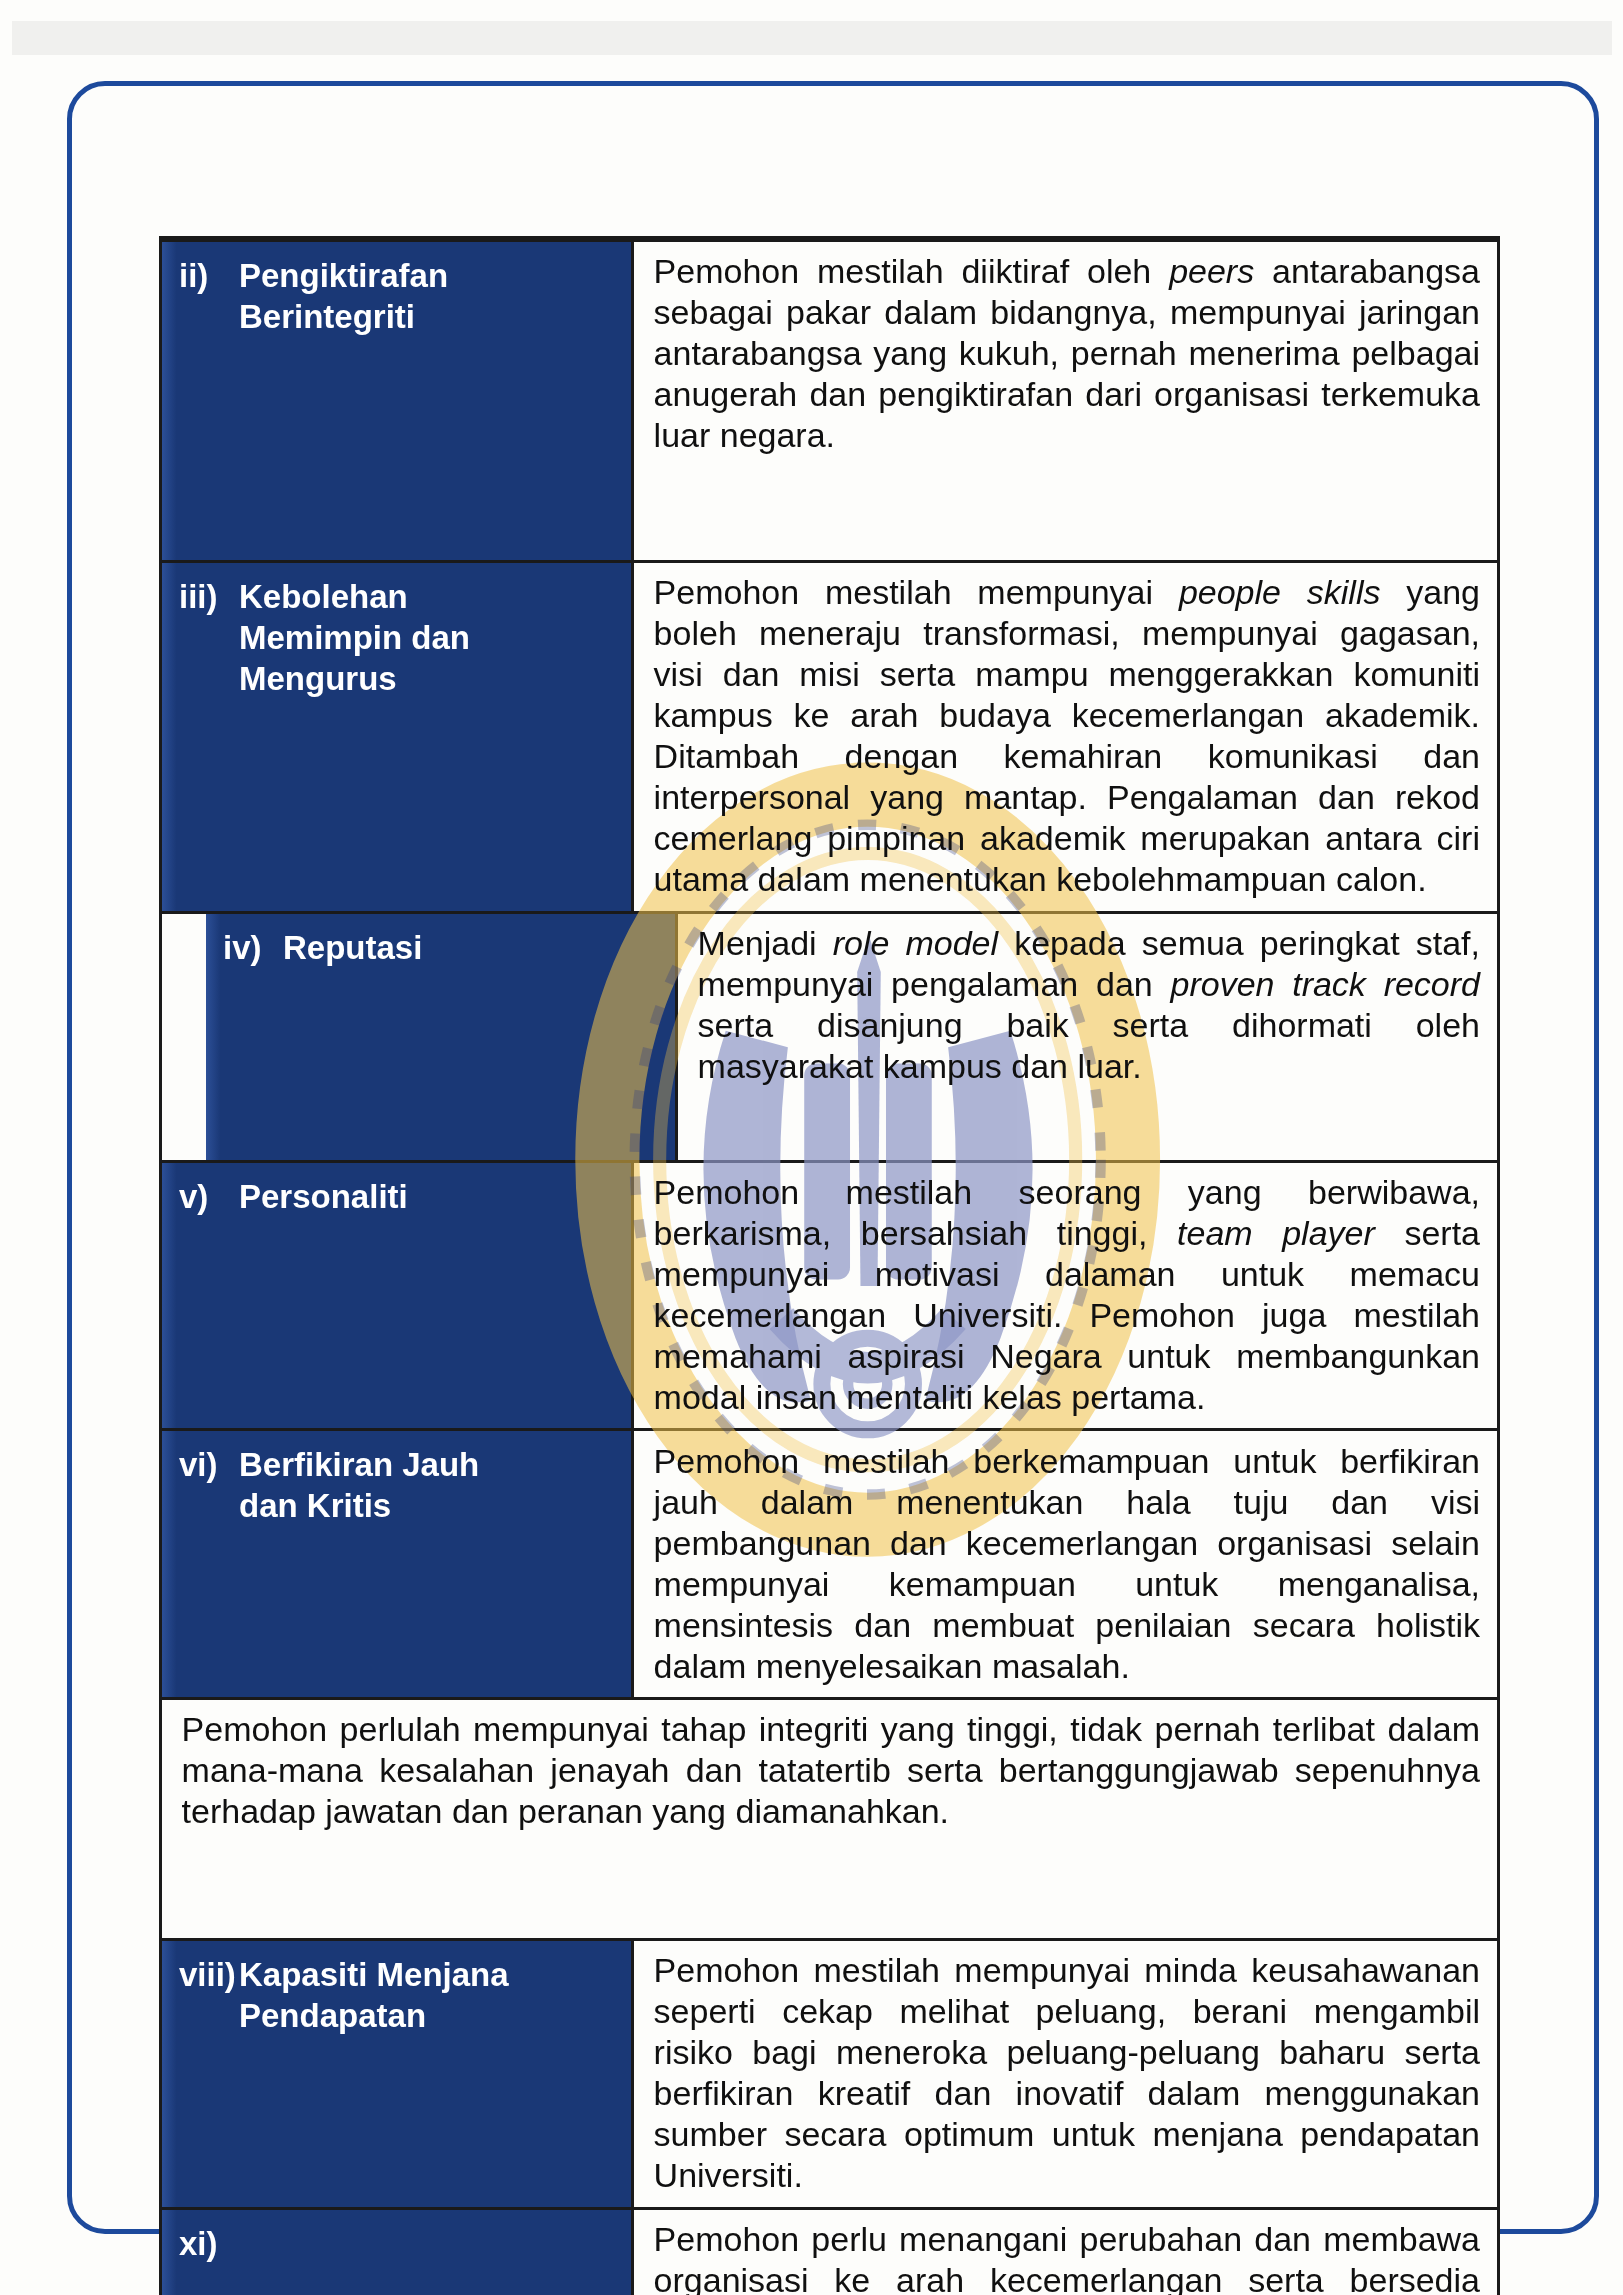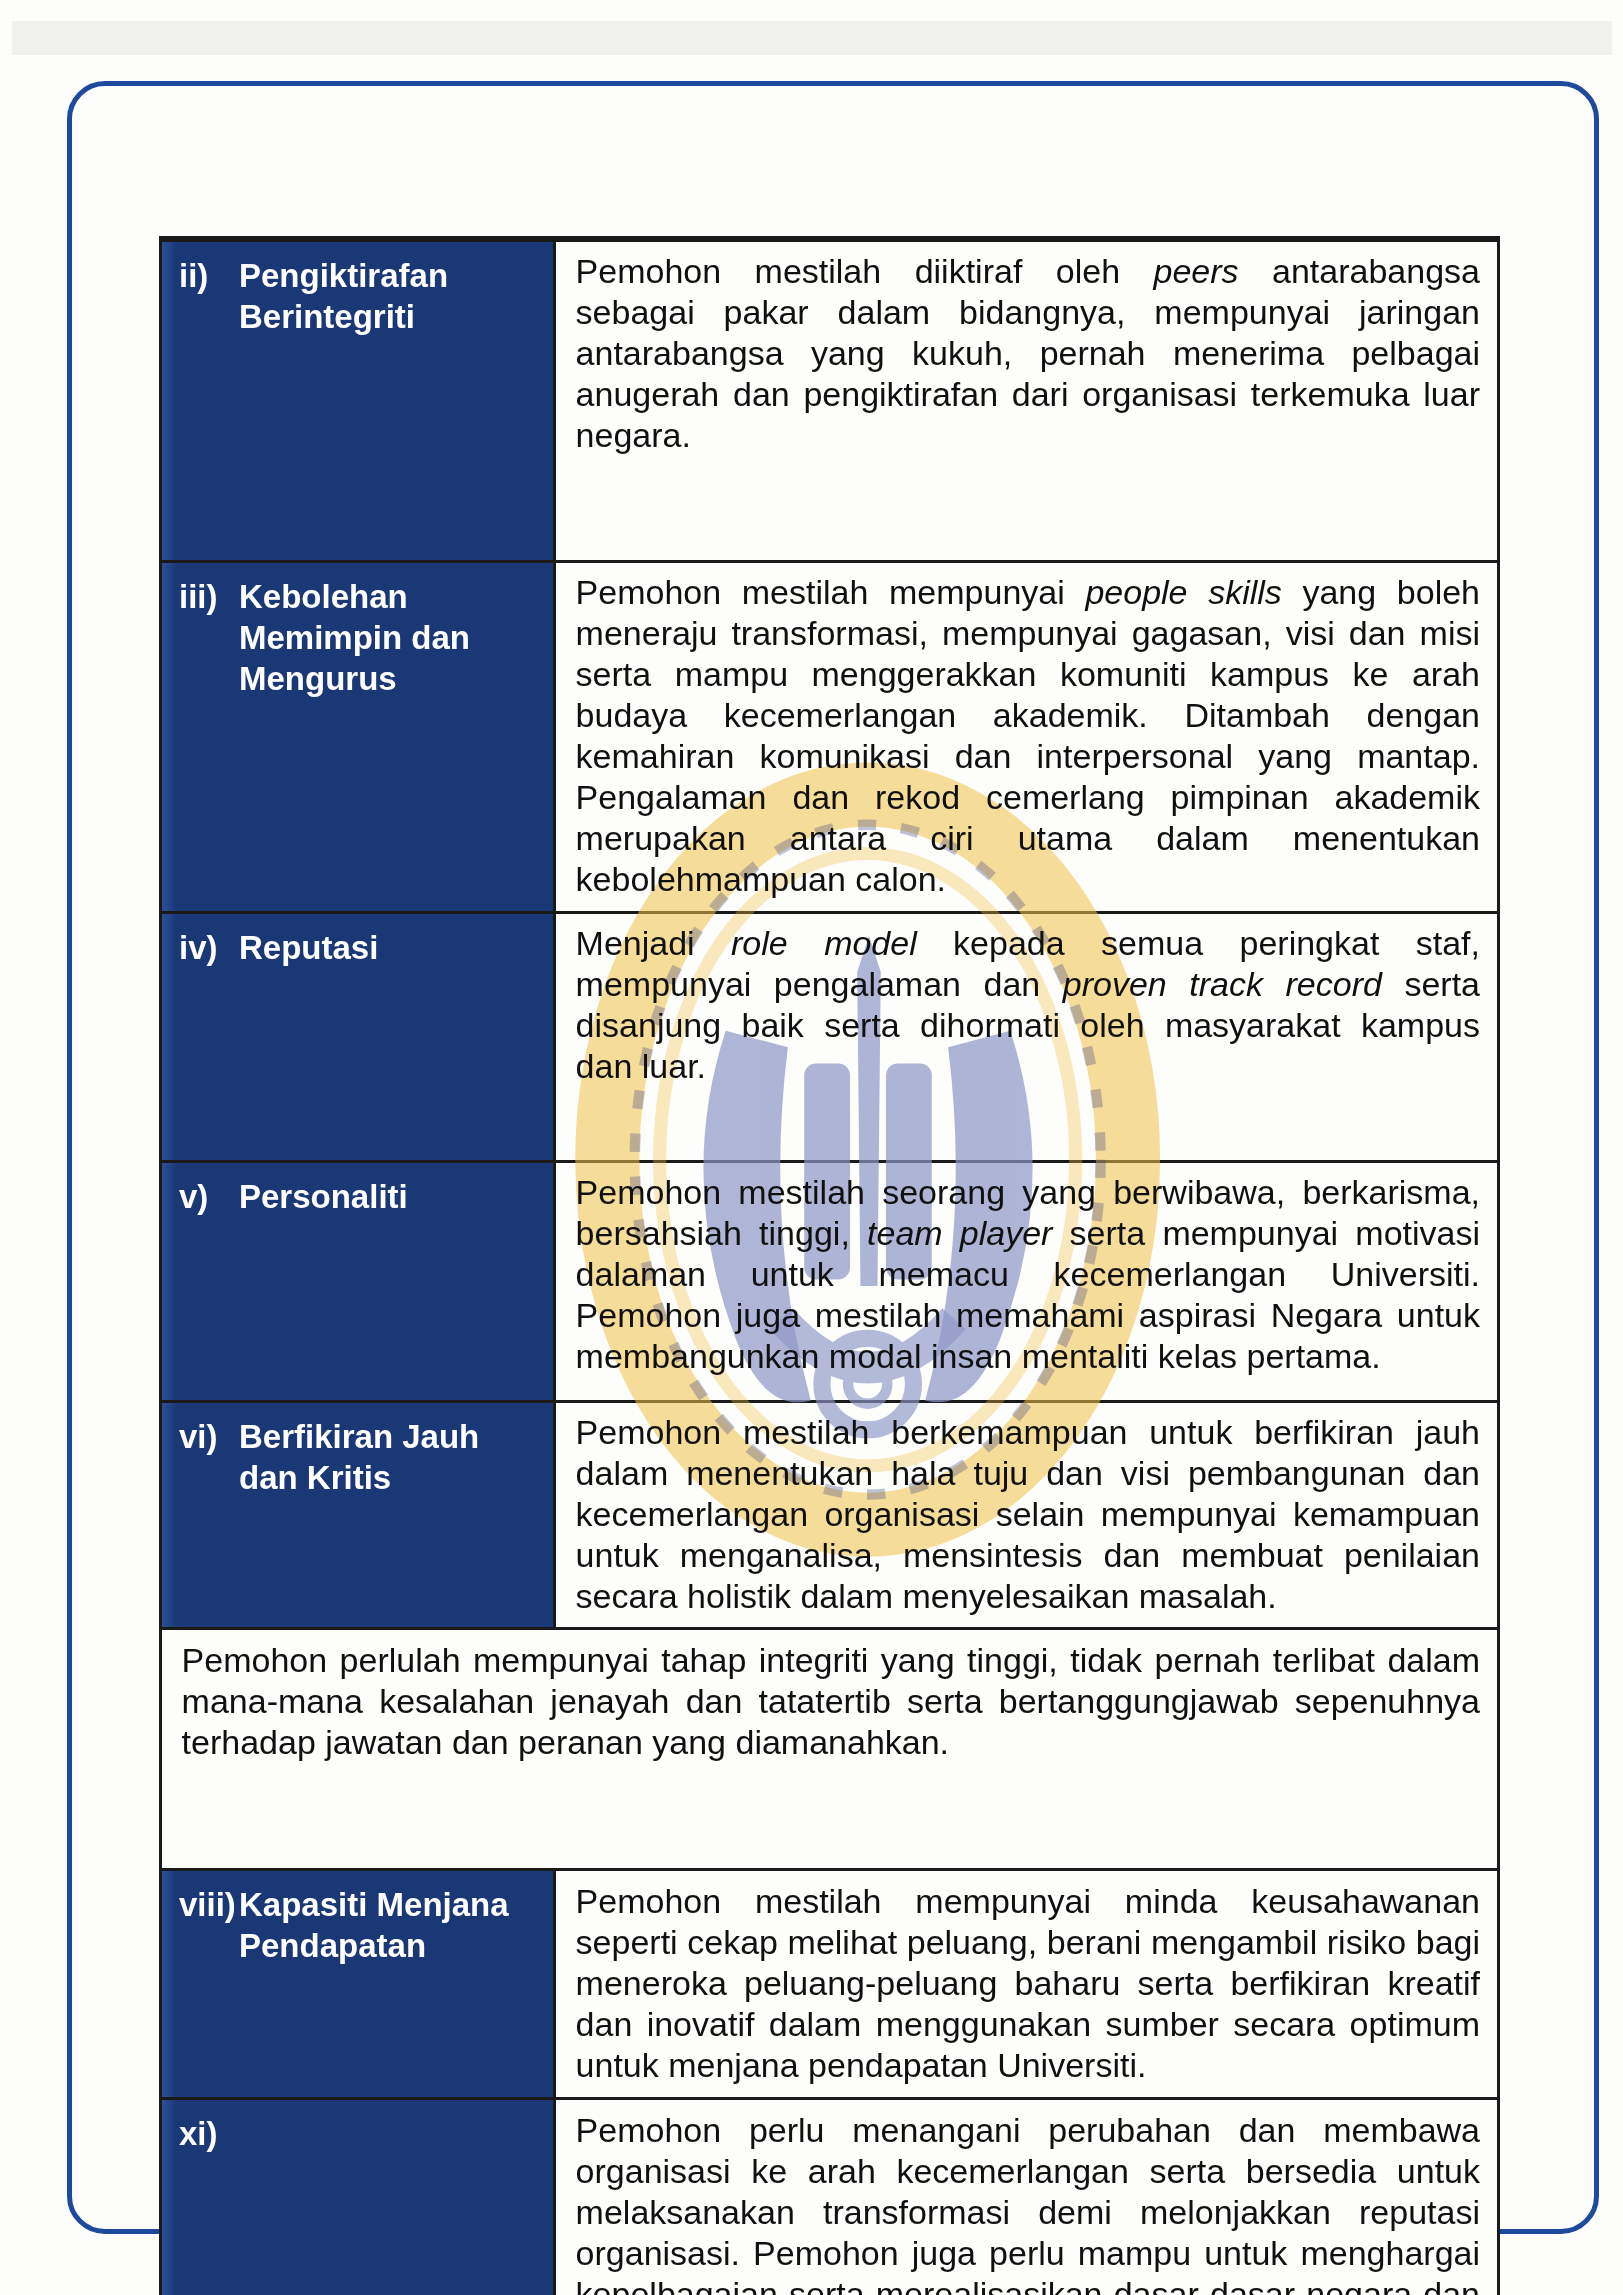--- a/index.html
+++ b/index.html
@@ -38,27 +38,27 @@
     position:absolute;left:159px;top:236px;width:1341px;
     border:3.9px solid var(--table-border);
     background:var(--paper);
     box-sizing:border-box;
   }
   .row{display:flex;border-top:3.3px solid var(--table-border);position:relative;}
   .row:first-child{border-top:none;}
   .row:nth-of-type(1){min-height:207px;}
   .row:nth-of-type(2){min-height:318px;}
   .row:nth-of-type(3){min-height:154px;}
-  .row:nth-of-type(4){min-height:246px;}
+  .row:nth-of-type(4){min-height:246px;padding-left:44px;}
   .row:nth-of-type(5){min-height:237px;}
   .row:nth-of-type(6){min-height:200px;}
   .row:nth-of-type(7){min-height:238px;}
   .row:nth-of-type(8){min-height:226px;}
   .cell-label{
-    width:394px;flex:none;box-sizing:border-box;
+    width:472px;flex:none;box-sizing:border-box;
     background:linear-gradient(90deg,var(--label-navy-light) 0px,var(--label-navy) 14.4px);
     border-right:3.3px solid var(--table-border);
     color:#ffffff;font-weight:bold;font-size:33px;line-height:41px;
     padding:13px 9.2px 13px 17px;
     display:flex;align-items:flex-start;
   }
   .num{min-width:60px;flex:none;}
   .label-text{max-width:281px;}
   .cell-desc{
     flex:1;box-sizing:border-box;

